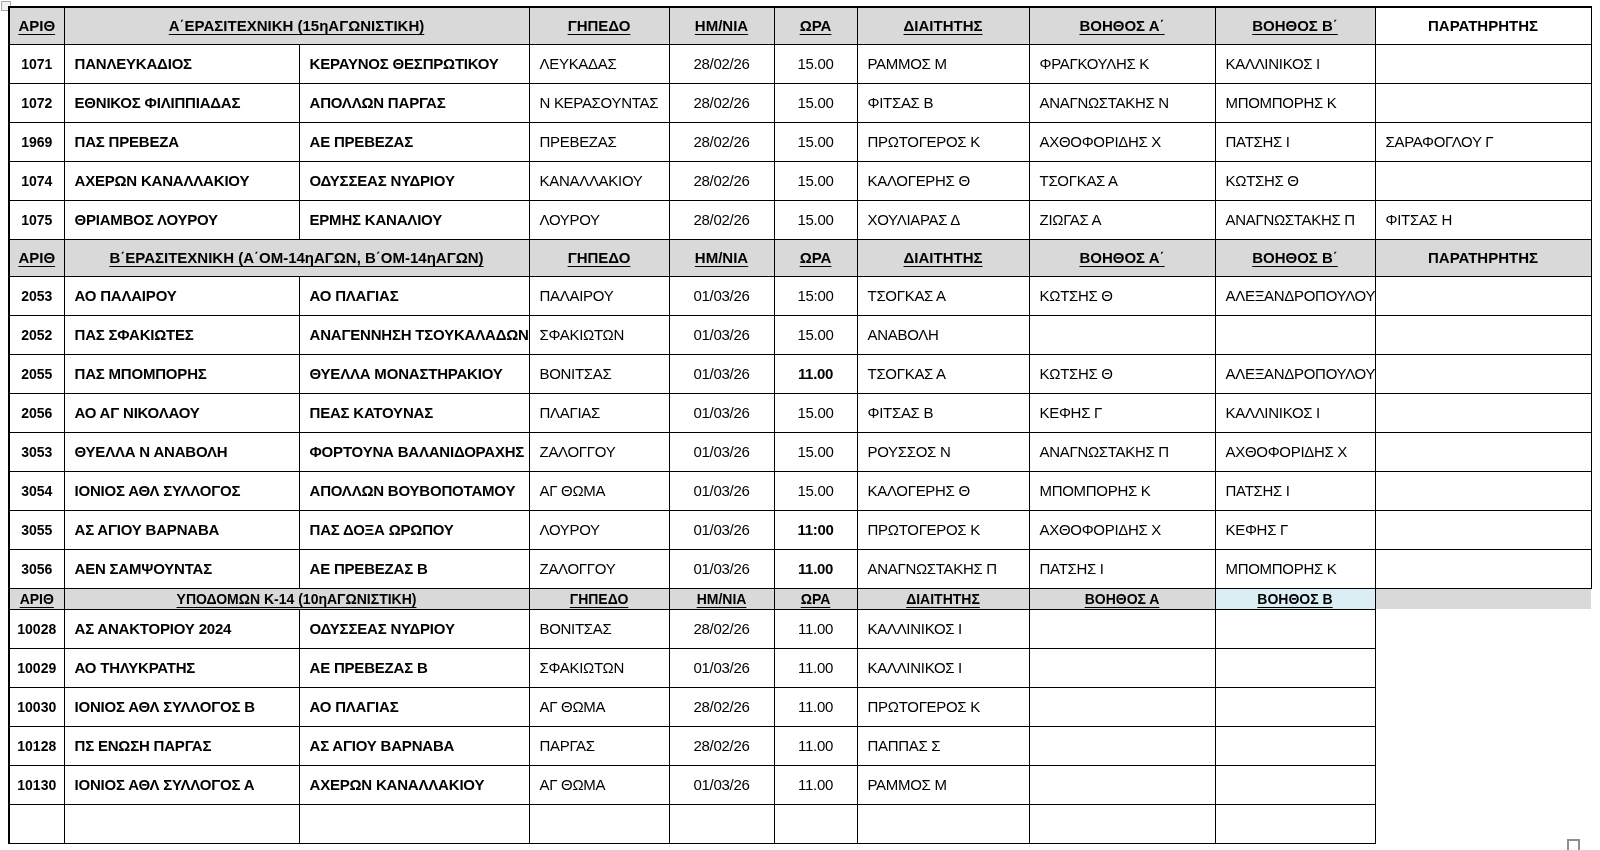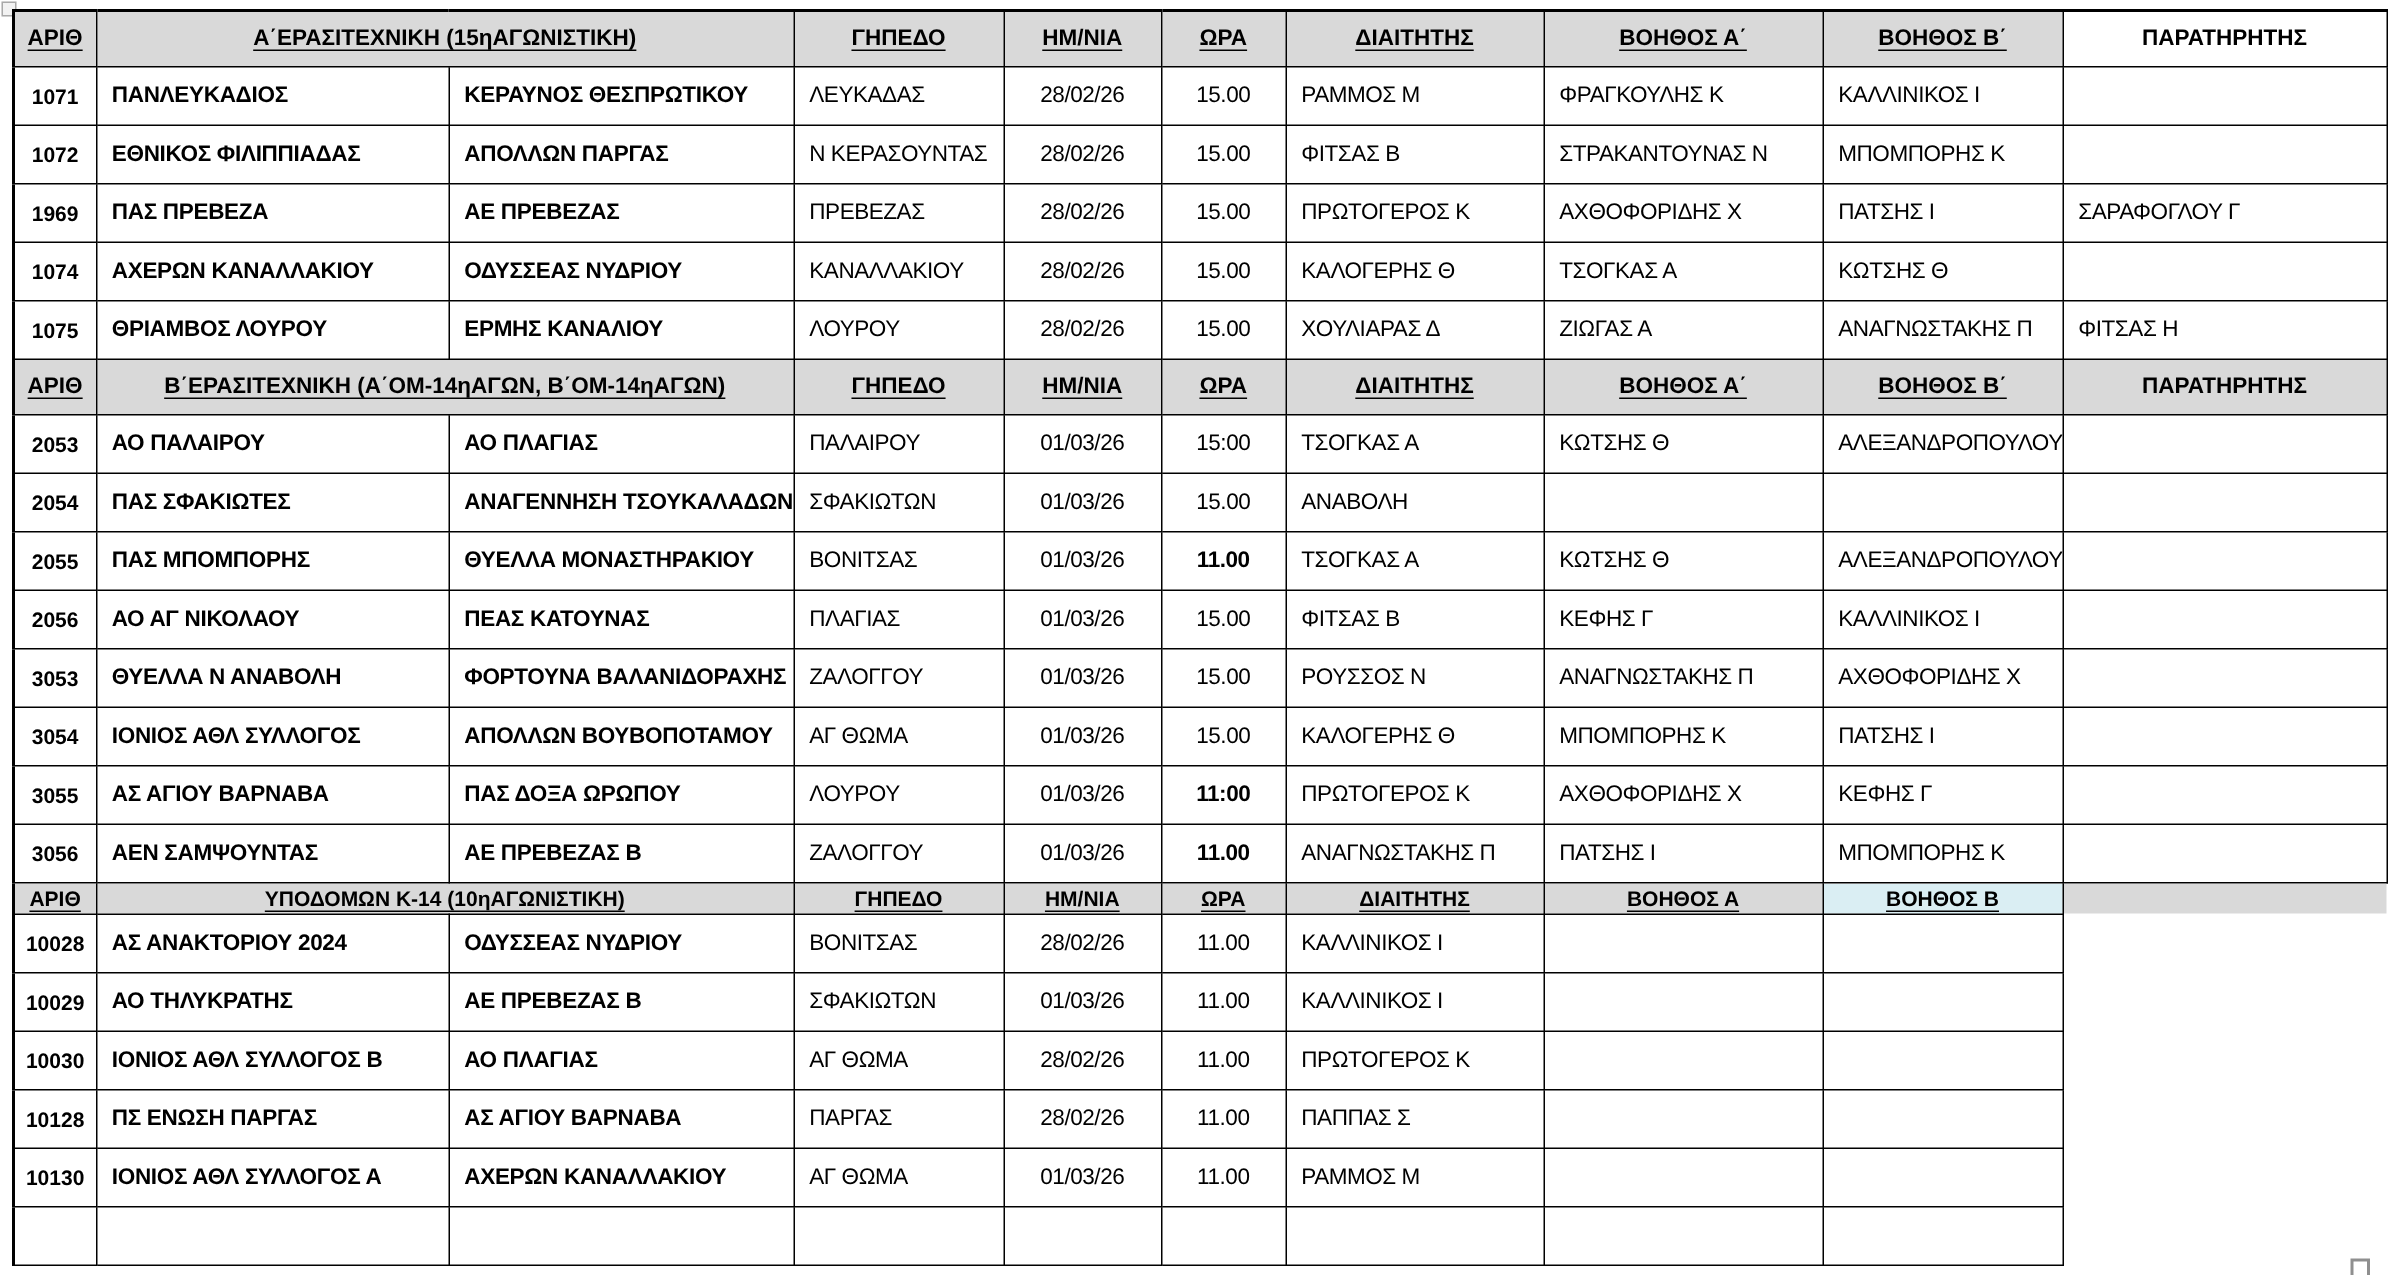--- a/index.html
+++ b/index.html
@@ -95,21 +95,21 @@
         <td class="c-obs"></td>
       </tr>
       <tr class="data">
         <td class="c-num">1072</td>
         <td class="c-home">ΕΘΝΙΚΟΣ ΦΙΛΙΠΠΙΑΔΑΣ</td>
         <td class="c-away">ΑΠΟΛΛΩΝ ΠΑΡΓΑΣ</td>
         <td class="c-venue">Ν ΚΕΡΑΣΟΥΝΤΑΣ</td>
         <td class="c-date">28/02/26</td>
         <td class="c-time">15.00</td>
         <td class="c-ref">ΦΙΤΣΑΣ Β</td>
-        <td class="c-aa">ΣΤΡΑΚΑΝΤΟΥΝΑΣ Ν</td>
+        <td class="c-aa">ΑΝΑΓΝΩΣΤΑΚΗΣ Ν</td>
         <td class="c-ab">ΜΠΟΜΠΟΡΗΣ Κ</td>
         <td class="c-obs"></td>
       </tr>
       <tr class="data">
         <td class="c-num">1969</td>
         <td class="c-home">ΠΑΣ ΠΡΕΒΕΖΑ</td>
         <td class="c-away">ΑΕ ΠΡΕΒΕΖΑΣ</td>
         <td class="c-venue">ΠΡΕΒΕΖΑΣ</td>
         <td class="c-date">28/02/26</td>
         <td class="c-time">15.00</td>
@@ -159,21 +159,21 @@
         <td class="c-away">ΑΟ ΠΛΑΓΙΑΣ</td>
         <td class="c-venue">ΠΑΛΑΙΡΟΥ</td>
         <td class="c-date">01/03/26</td>
         <td class="c-time">15:00</td>
         <td class="c-ref">ΤΣΟΓΚΑΣ Α</td>
         <td class="c-aa">ΚΩΤΣΗΣ Θ</td>
         <td class="c-ab">ΑΛΕΞΑΝΔΡΟΠΟΥΛΟΥ</td>
         <td class="c-obs"></td>
       </tr>
       <tr class="data">
-        <td class="c-num">2054</td>
+        <td class="c-num">2052</td>
         <td class="c-home">ΠΑΣ ΣΦΑΚΙΩΤΕΣ</td>
         <td class="c-away">ΑΝΑΓΕΝΝΗΣΗ ΤΣΟΥΚΑΛΑΔΩΝ</td>
         <td class="c-venue">ΣΦΑΚΙΩΤΩΝ</td>
         <td class="c-date">01/03/26</td>
         <td class="c-time">15.00</td>
         <td class="c-ref">ΑΝΑΒΟΛΗ</td>
         <td class="c-aa"></td>
         <td class="c-ab"></td>
         <td class="c-obs"></td>
       </tr>

